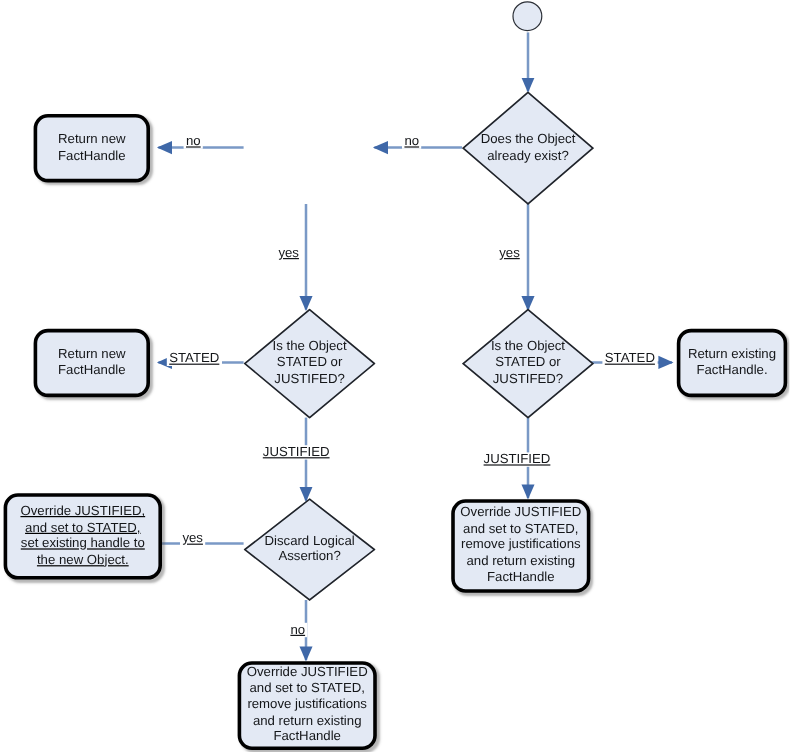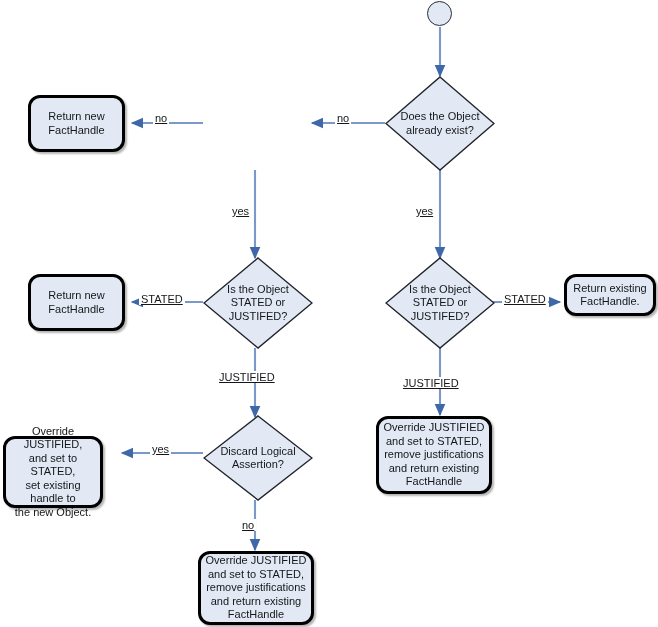--- a/index.html
+++ b/index.html
@@ -164,34 +164,34 @@
     <span class="label">Is the Object
 STATED or
 JUSTIFED?</span>
   </div>
 
   <div class="node box" style="left:28px; top:274px; width:97px; height:57px;">
     <span class="label">Return new
 FactHandle</span>
   </div>
 
-  <div class="node box" style="left:564px; top:274px; width:92px; height:42px;">
+  <div class="node box" style="left:564px; top:274px; width:92px; height:57px;">
     <span class="label">Return existing
 FactHandle.</span>
   </div>
 
   <div class="node diamond" style="left:203px; top:415px; width:110px; height:86px;">
     <svg class="dshape" viewBox="0 0 110 86" preserveAspectRatio="none">
       <polygon points="55,1 109,43 55,85 1,43" fill="#e3e9f4" stroke="#20242b" stroke-width="1.4"></polygon>
     </svg>
     <span class="label">Discard Logical
 Assertion?</span>
   </div>
 
-  <div class="node box" style="left:3px; top:436px; width:100px; height:72px;">
+  <div class="node box" style="left:3px; top:411px; width:132px; height:72px;text-decoration:underline;">
     <span class="label">Override JUSTIFIED,
 and set to STATED,
 set existing handle to
 the new Object.</span>
   </div>
 
   <div class="node box" style="left:376px; top:416px; width:116px; height:78px;">
     <span class="label">Override JUSTIFIED
 and set to STATED,
 remove justifications

